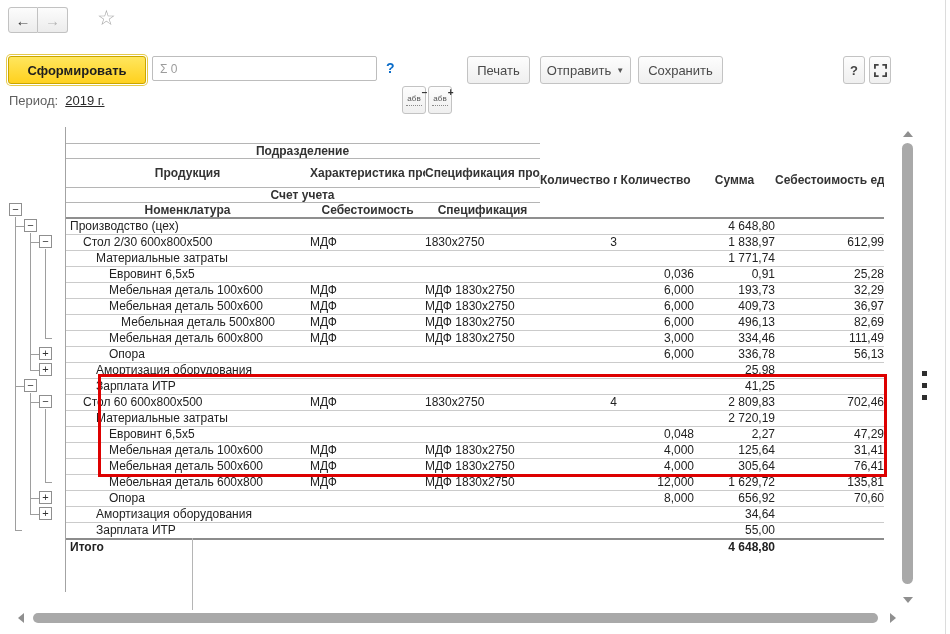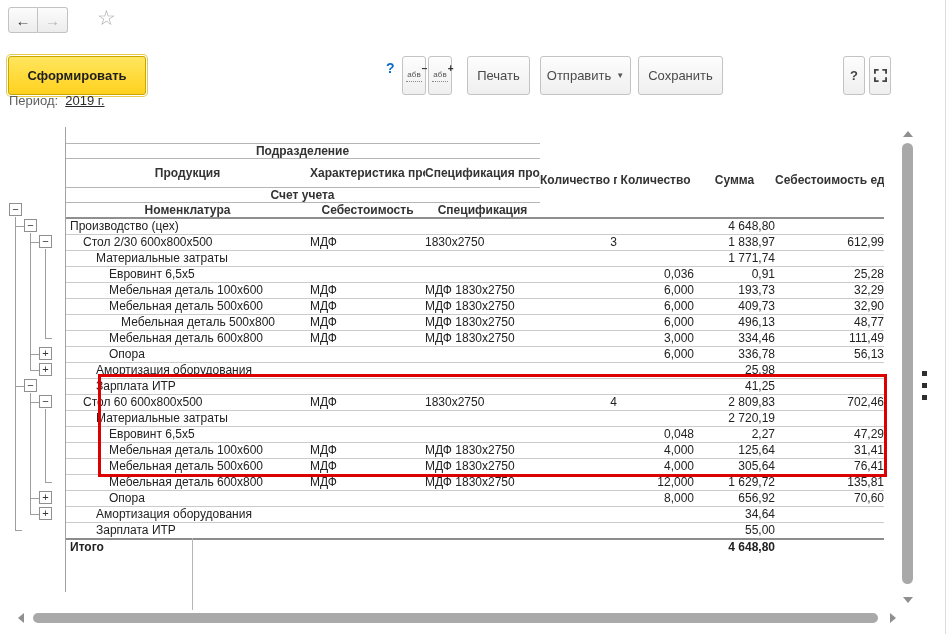--- a/index.html
+++ b/index.html
@@ -13,36 +13,36 @@
   .navbtn {
     width:30px; height:26px; border:1px solid #c2c2c2; background:linear-gradient(#fcfcfc,#ececec);
     display:flex; align-items:center; justify-content:center; font-size:15px; font-weight:bold;
   }
   .navbtn.back { border-radius:3px 0 0 3px; color:#3d3d3d; }
   .navbtn.fwd  { border-radius:0 3px 3px 0; border-left:none; color:#b5b5b5; }
   .star { position:absolute; left:97px; top:6px; font-size:21px; color:#ababab; }
   .page-title { position:absolute; left:140px; top:10px; font-size:17px; font-weight:400; color:#1f1f1f; margin:0; }
   
   .btn {
-    position:absolute; height:39px; top:56px; border:1px solid #c3c3c3; border-radius:3px;
+    position:absolute; height:28px; top:56px; border:1px solid #c3c3c3; border-radius:3px;
     background:linear-gradient(#fdfdfd,#efefef); color:#4a4a4a; font-size:13px;
     display:flex; align-items:center; justify-content:center; gap:5px;
   }
   .btn-generate {
     left:8px; width:138px; background:linear-gradient(#ffe65e,#ffd11e);
     border:1px solid #c9a600; box-shadow:0 0 0 1px #fff, 0 0 0 2px #e6ca49;
     font-weight:bold; color:#1e1e1e;
   }
   .sum-field {
     position:absolute; left:152px; top:56px; width:225px; height:25px;
     border:1px solid #bdbdbd; border-radius:2px; background:#fff;
     font-size:12px; color:#9c9c9c; display:flex; align-items:center; padding:0 7px;
   }
   .help-link { position:absolute; left:386px; top:60px; color:#0a6cc9; font-size:14px; font-weight:bold; }
-  .iconbtn { width:24px; }
+  .iconbtn { width:24px;margin-top:30px; }
   .abc-ic { position:relative; font-size:8px; line-height:8px; color:#555; border-bottom:1px dotted #888; padding:1px 1px 2px 1px; }
   .abc-ic .corner { position:absolute; top:-5px; right:-6px; font-size:10px; font-weight:bold; color:#333; }
   .caret { font-size:8px; color:#555; }
   .sqbtn { width:22px; font-weight:bold; color:#444; }
   .fs-ic { width:13px; height:13px; display:block; }
   
   .period { position:absolute; left:9px; top:93px; font-size:13px; }
   .period .lbl { color:#5f5f5f; }
   .period .val { color:#2b2b2b; text-decoration:underline; margin-left:7px; }
   
@@ -93,20 +93,21 @@
     <div class="navbtn back">
         <span>←</span>
       </div>
     <div class="navbtn fwd">
         <span>→</span>
       </div>
   </div>
   <div class="star">☆</div>
 
   <div class="btn btn-generate">Сформировать</div>
+  <div class="sum-field">Σ 0</div>
   <div class="help-link">?</div>
 
   <div class="btn iconbtn" style="left:402px;">
     <span class="abc-ic"><span>абв</span><span class="corner">−</span></span>
   </div>
   <div class="btn iconbtn" style="left:428px;">
     <span class="abc-ic"><span>абв</span><span class="corner">+</span></span>
   </div>
 
   <div class="btn" style="left:467px;width:63px;">
@@ -242,30 +243,30 @@
             <td class="c-sum num">193,73</td>
             <td class="c-unit num">32,29</td>
           </tr>
           <tr>
             <td class="c-name" style="padding-left: 44px;">Мебельная деталь 500x600</td>
             <td class="c-char">МДФ</td>
             <td class="c-spec">МДФ 1830x2750</td>
             <td class="c-qtyp num"></td>
             <td class="c-qty num">6,000</td>
             <td class="c-sum num">409,73</td>
-            <td class="c-unit num">32,90</td>
+            <td class="c-unit num">36,97</td>
           </tr>
           <tr>
             <td class="c-name" style="padding-left: 56px;">Мебельная деталь 500x800</td>
             <td class="c-char">МДФ</td>
             <td class="c-spec">МДФ 1830x2750</td>
             <td class="c-qtyp num"></td>
             <td class="c-qty num">6,000</td>
             <td class="c-sum num">496,13</td>
-            <td class="c-unit num">48,77</td>
+            <td class="c-unit num">82,69</td>
           </tr>
           <tr>
             <td class="c-name" style="padding-left: 44px;">Мебельная деталь 600x800</td>
             <td class="c-char">МДФ</td>
             <td class="c-spec">МДФ 1830x2750</td>
             <td class="c-qtyp num"></td>
             <td class="c-qty num">3,000</td>
             <td class="c-sum num">334,46</td>
             <td class="c-unit num">111,49</td>
           </tr>

